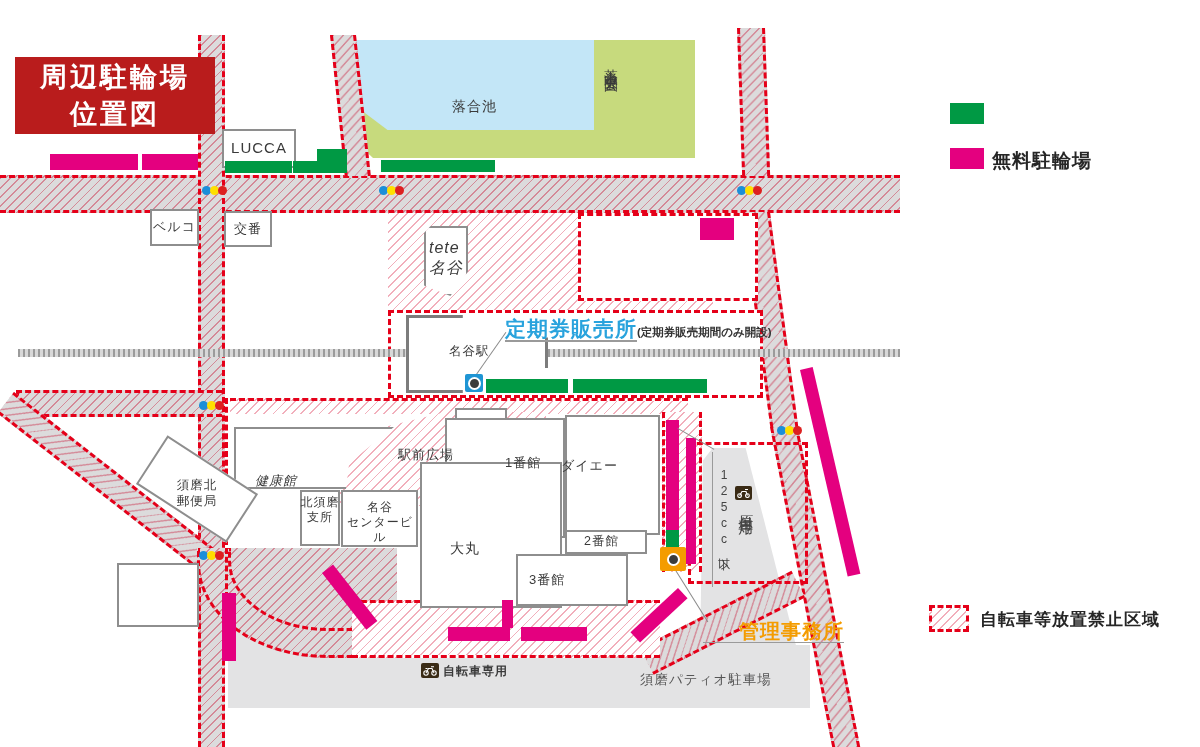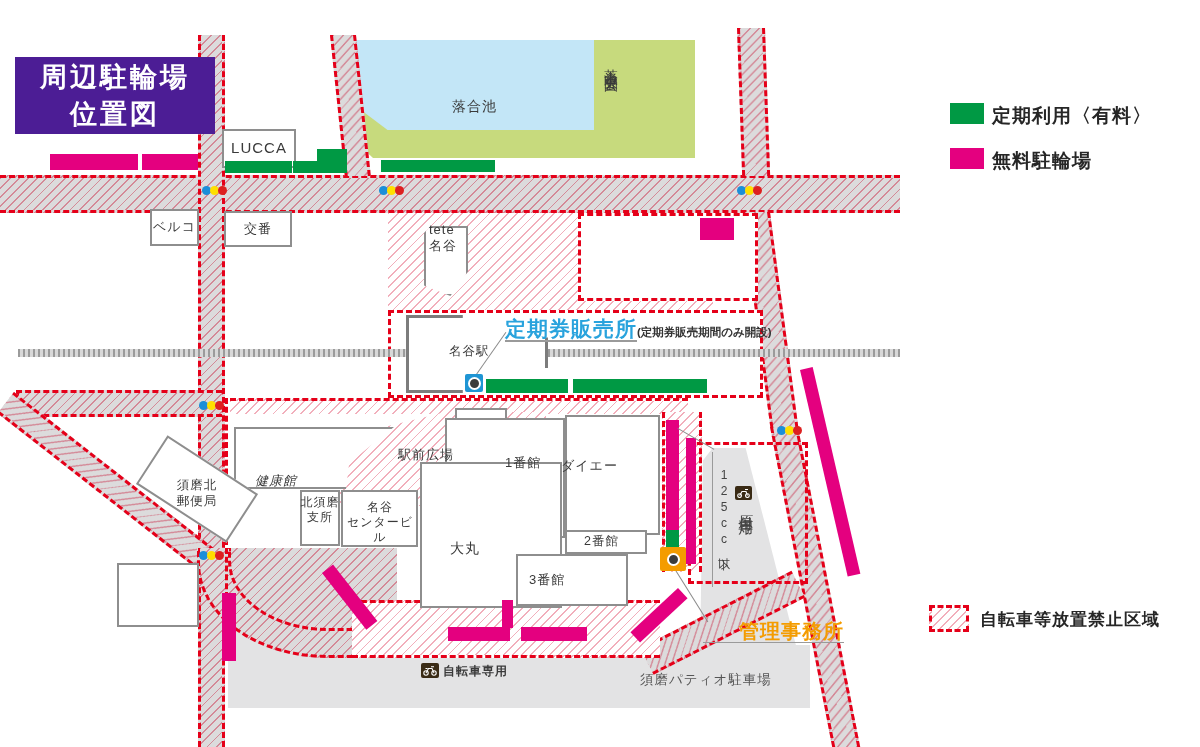--- a/index.html
+++ b/index.html
@@ -22,21 +22,21 @@
   .cent{display:flex;align-items:center;justify-content:center;text-align:center;}
   .vtext{writing-mode:vertical-rl;text-orientation:upright;letter-spacing:2px;}
   .z1{z-index:1}.z2{z-index:2}.z3{z-index:3}.z4{z-index:4}.z5{z-index:5}.z6{z-index:6}
   .tl{display:flex;gap:0;z-index:6;}
   .tl i{width:9px;height:9px;border-radius:50%;display:block;margin-left:-1px;}
   .tl .b{background:#1c8ed8}.tl .y{background:#ffdf00}.tl .r{background:#dd2020}
   .marker{box-sizing:border-box;display:flex;align-items:center;justify-content:center;border-radius:2px;}
   .marker span{width:9px;height:9px;border-radius:50%;background:#3c3c3c;border:2px solid #fff;display:block;}
   .leader{height:0;border-top:1.5px solid #8a8a8a;transform-origin:left top;}
   .iconbox{background:#3a2b15;display:flex;align-items:center;justify-content:center;border-radius:2px;}
-  #title{background:#4c1d95;color:#fff;font-weight:bold;font-size:27px;letter-spacing:3px;line-height:1.35;white-space:pre-line;}
+  #title{background:#b91c1c;color:#fff;font-weight:bold;font-size:27px;letter-spacing:3px;line-height:1.35;white-space:pre-line;}
   .legend-label{font-weight:bold;font-size:19px;color:#262626;letter-spacing:1px;}
   .curve-outer{border-bottom-left-radius:130px 95px;}
   .curve-inner{position:absolute;left:28px;top:0;right:0;bottom:24px;
                border-bottom-left-radius:100px 70px;border-left:3px dashed #e50019;border-bottom:3px dashed #e50019;}
 </style>
 </head>
 <body>
 
 <div id="stage">
 
@@ -94,21 +94,21 @@
   <div class="abs bld z4" style="left:117px;top:563px;width:82px;height:64px;"></div>
 
   <div class="abs z4" style="left:406px;top:315px;width:142px;height:78px;background:#fff;border:3px solid #7c7c7c;box-sizing:border-box;clip-path:polygon(0 0,40% 0,40% 29%,100% 29%,100% 68%,40% 68%,40% 100%,0 100%);"></div>
 
   <div class="abs bld cent z4" style="left:222px;top:129px;width:74px;height:39px;">
     <span class="lbl" style="font-size:15px;">LUCCA</span>
     </div>
   <div class="abs bld cent z4" style="left:150px;top:209px;width:49px;height:37px;">
     <span class="lbl">ベルコ</span>
     </div>
-  <div class="abs bld cent z4" style="left:224px;top:211px;width:68px;height:36px;">
+  <div class="abs bld cent z4" style="left:224px;top:211px;width:48px;height:36px;">
     <span class="lbl">交番</span>
     </div>
 
   <div class="abs pink z5" style="left:50px;top:154px;width:88px;height:16px;"></div>
   <div class="abs pink z5" style="left:142px;top:154px;width:56px;height:16px;"></div>
   <div class="abs pink z5" style="left:700px;top:218px;width:34px;height:22px;"></div>
   <div class="abs pink z5" style="left:800px;top:370px;width:13px;height:212px;transform:rotate(-13deg);transform-origin:top left;"></div>
   <div class="abs pink z5" style="left:666px;top:420px;width:13px;height:110px;"></div>
   <div class="abs pink z5" style="left:686px;top:438px;width:10px;height:126px;"></div>
   <div class="abs pink z5" style="left:222px;top:593px;width:14px;height:68px;"></div>
@@ -161,21 +161,21 @@
       <i class="b"></i>
       <i class="y"></i>
       <i class="r"></i>
     </div>
   <div class="abs tl" style="left:778px;top:426px;">
       <i class="b"></i>
       <i class="y"></i>
       <i class="r"></i>
     </div>
 
-  <div class="abs lbl z6" style="left:429px;top:222px;font-size:13px;">tete
+  <div class="abs lbl z6" style="left:429px;top:238px;font-size:16px;font-style:italic;">tete
 名谷</div>
   <div class="abs lbl z6" style="left:449px;top:344px;font-size:12.5px;">名谷駅</div>
   <div class="abs lbl z6" style="left:255px;top:473px;font-style:italic;">健康館</div>
   <div class="abs lbl z6" style="left:398px;top:447px;">駅前広場</div>
   <div class="abs lbl z6" style="left:505px;top:455px;">1番館</div>
   <div class="abs lbl z6" style="left:561px;top:458px;">ダイエー</div>
   <div class="abs lbl z6 cent" style="left:300px;top:495px;width:40px;font-size:12px;">北須磨
 支所</div>
   <div class="abs lbl z6 cent" style="left:342px;top:500px;width:76px;font-size:12px;">名谷
 センタービル</div>
@@ -207,19 +207,18 @@
         <circle cx="11" cy="8" r="2.2" fill="none" stroke="#fff" stroke-width="1.1"></circle>
         <path d="M3,8 L5.5,3.5 H9 L11,8 M4.5,3.5 h-2 M8,1.8 h3" fill="none" stroke="#fff" stroke-width="1.1"></path>
       </svg>
   </div>
   <div class="abs lbl z6" style="left:443px;top:664px;font-size:12px;font-weight:bold;">自転車専用</div>
 
   <div class="abs cent z6" id="title" style="left:15px;top:57px;width:200px;height:77px;">周辺駐輪場
 位置図</div>
 
   <div class="abs green z6" style="left:950px;top:103px;width:34px;height:21px;"></div>
-  <div class="abs legend-label z6" style="left:992px;top:103px;">定期利用〈有料〉</div>
   <div class="abs pink z6" style="left:950px;top:148px;width:34px;height:21px;"></div>
   <div class="abs legend-label z6" style="left:992px;top:148px;">無料駐輪場</div>
   <div class="abs zone z6" style="left:929px;top:605px;width:40px;height:27px;border:3px dashed #e50019;box-sizing:border-box;"></div>
   <div class="abs legend-label z6" style="left:980px;top:608px;font-size:17px;">自転車等放置禁止区域</div>
 
 </div>
 
 </body></html>

